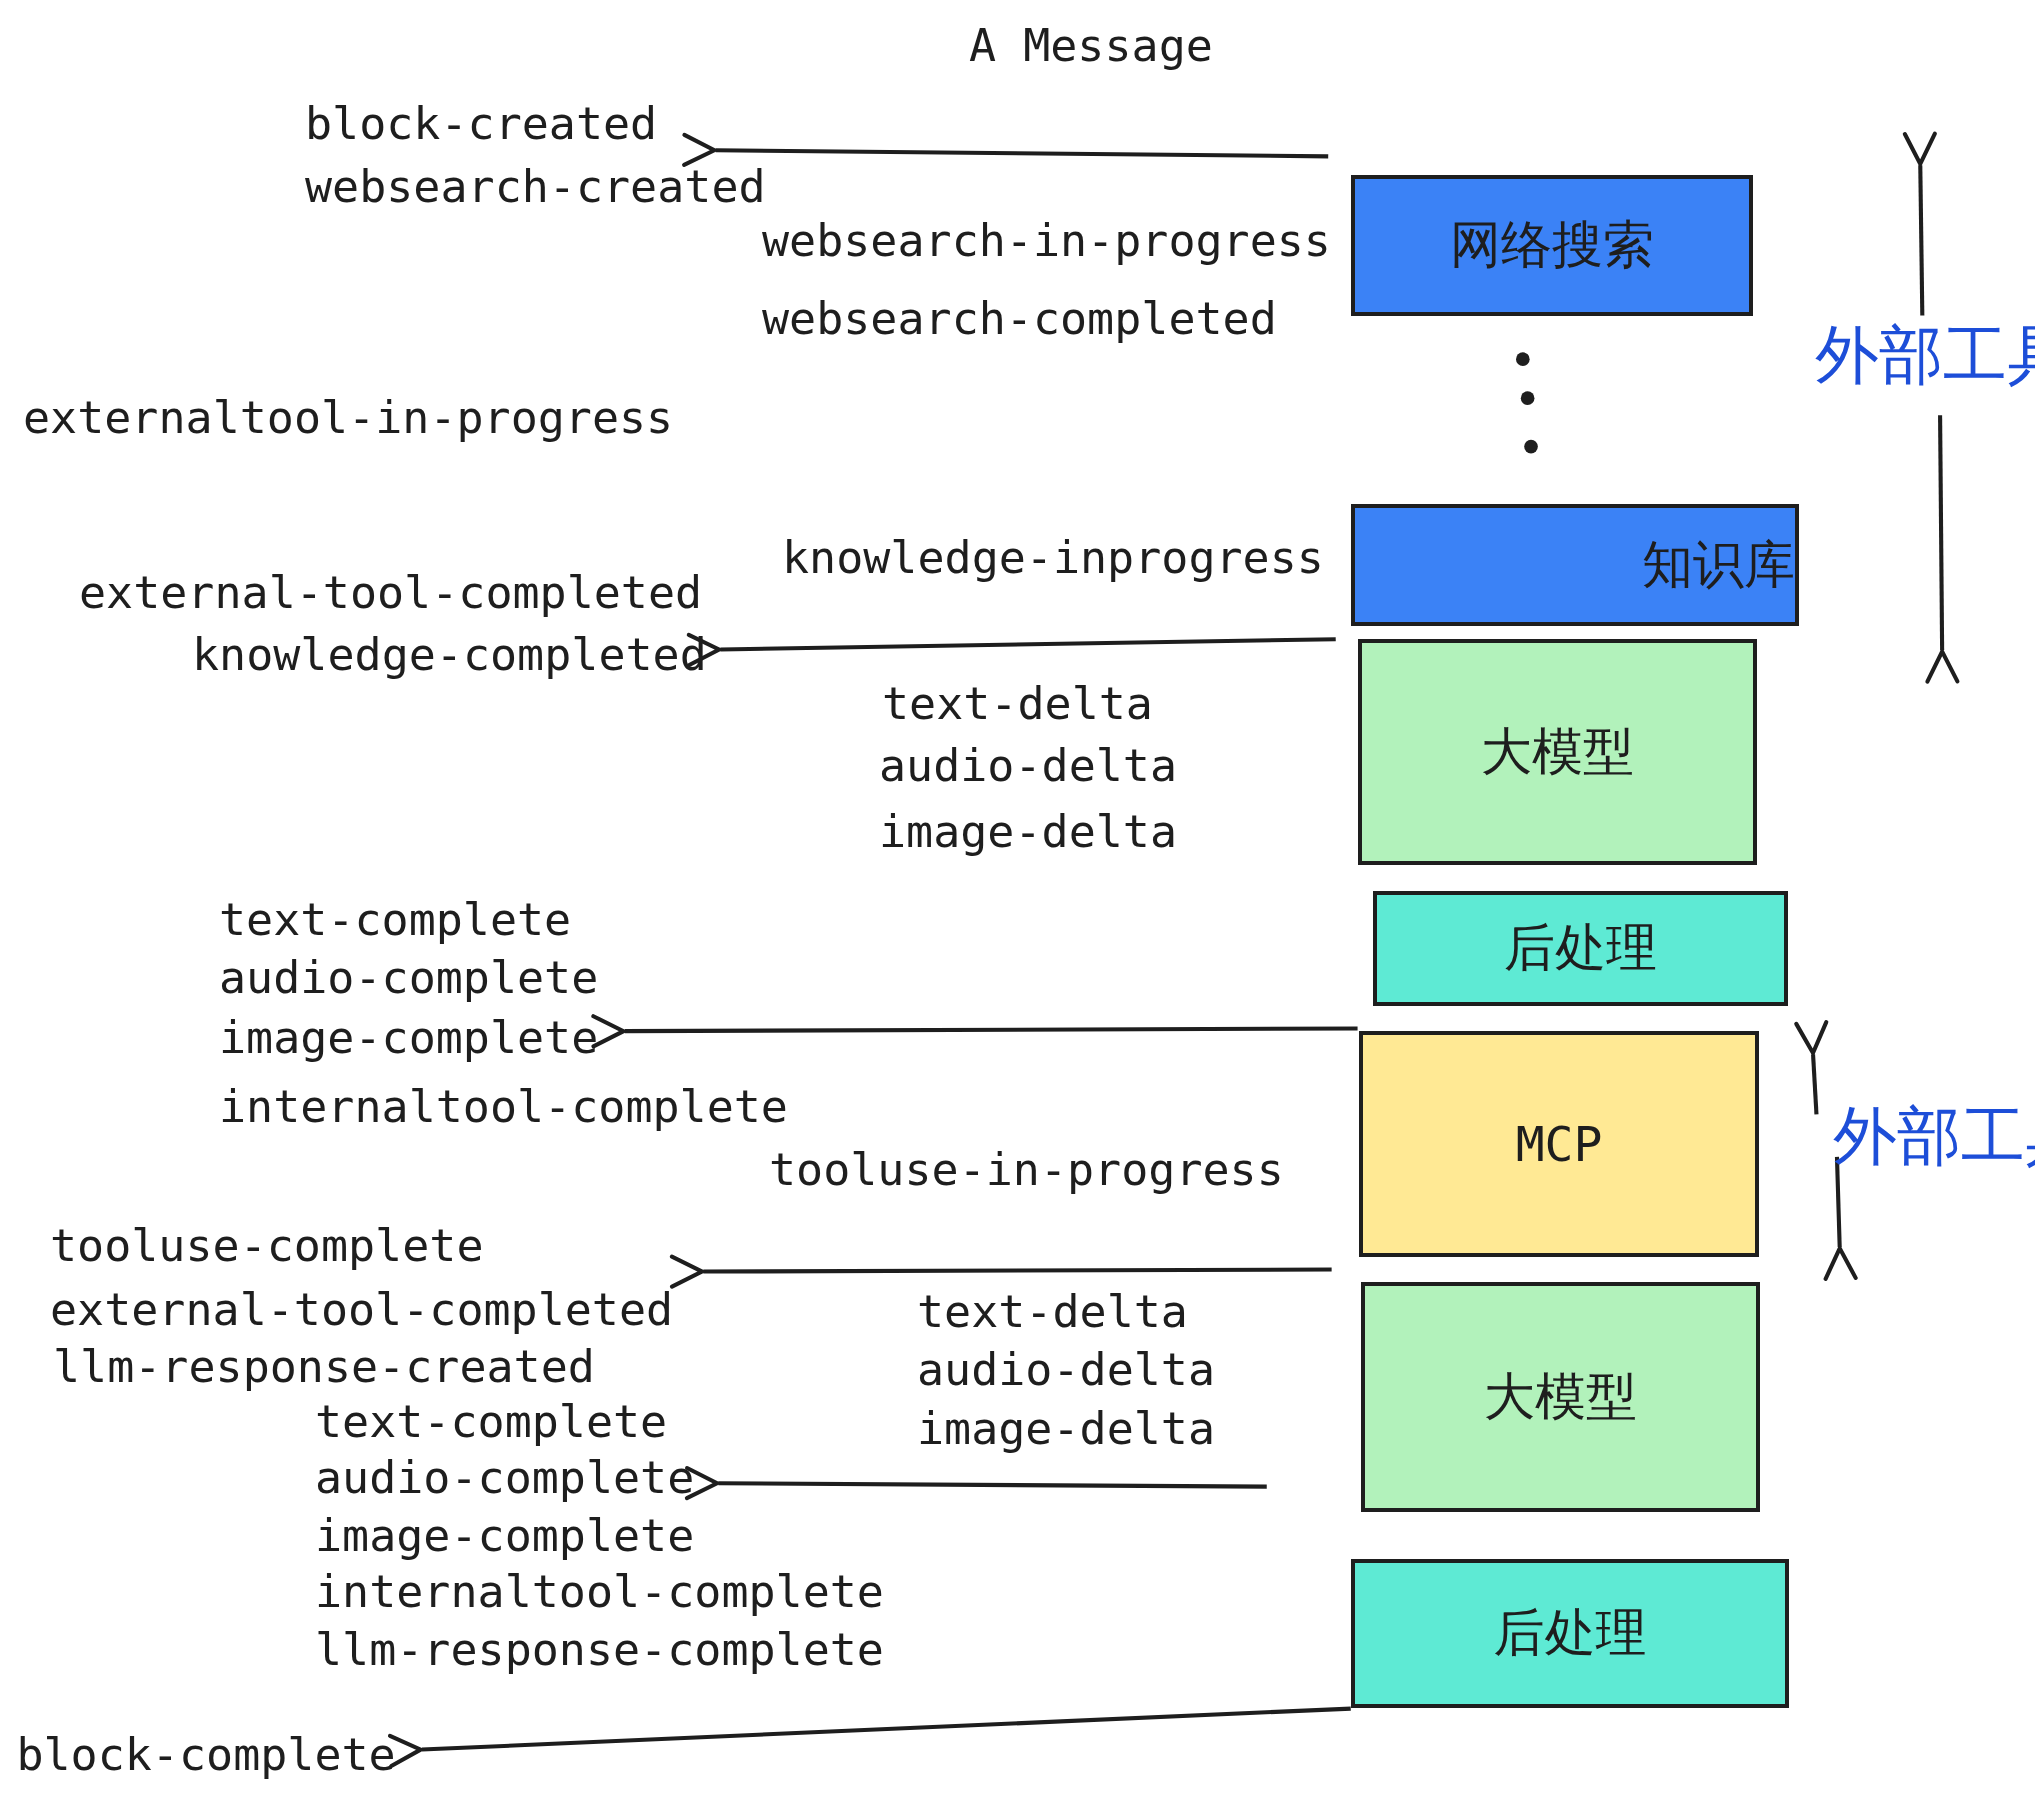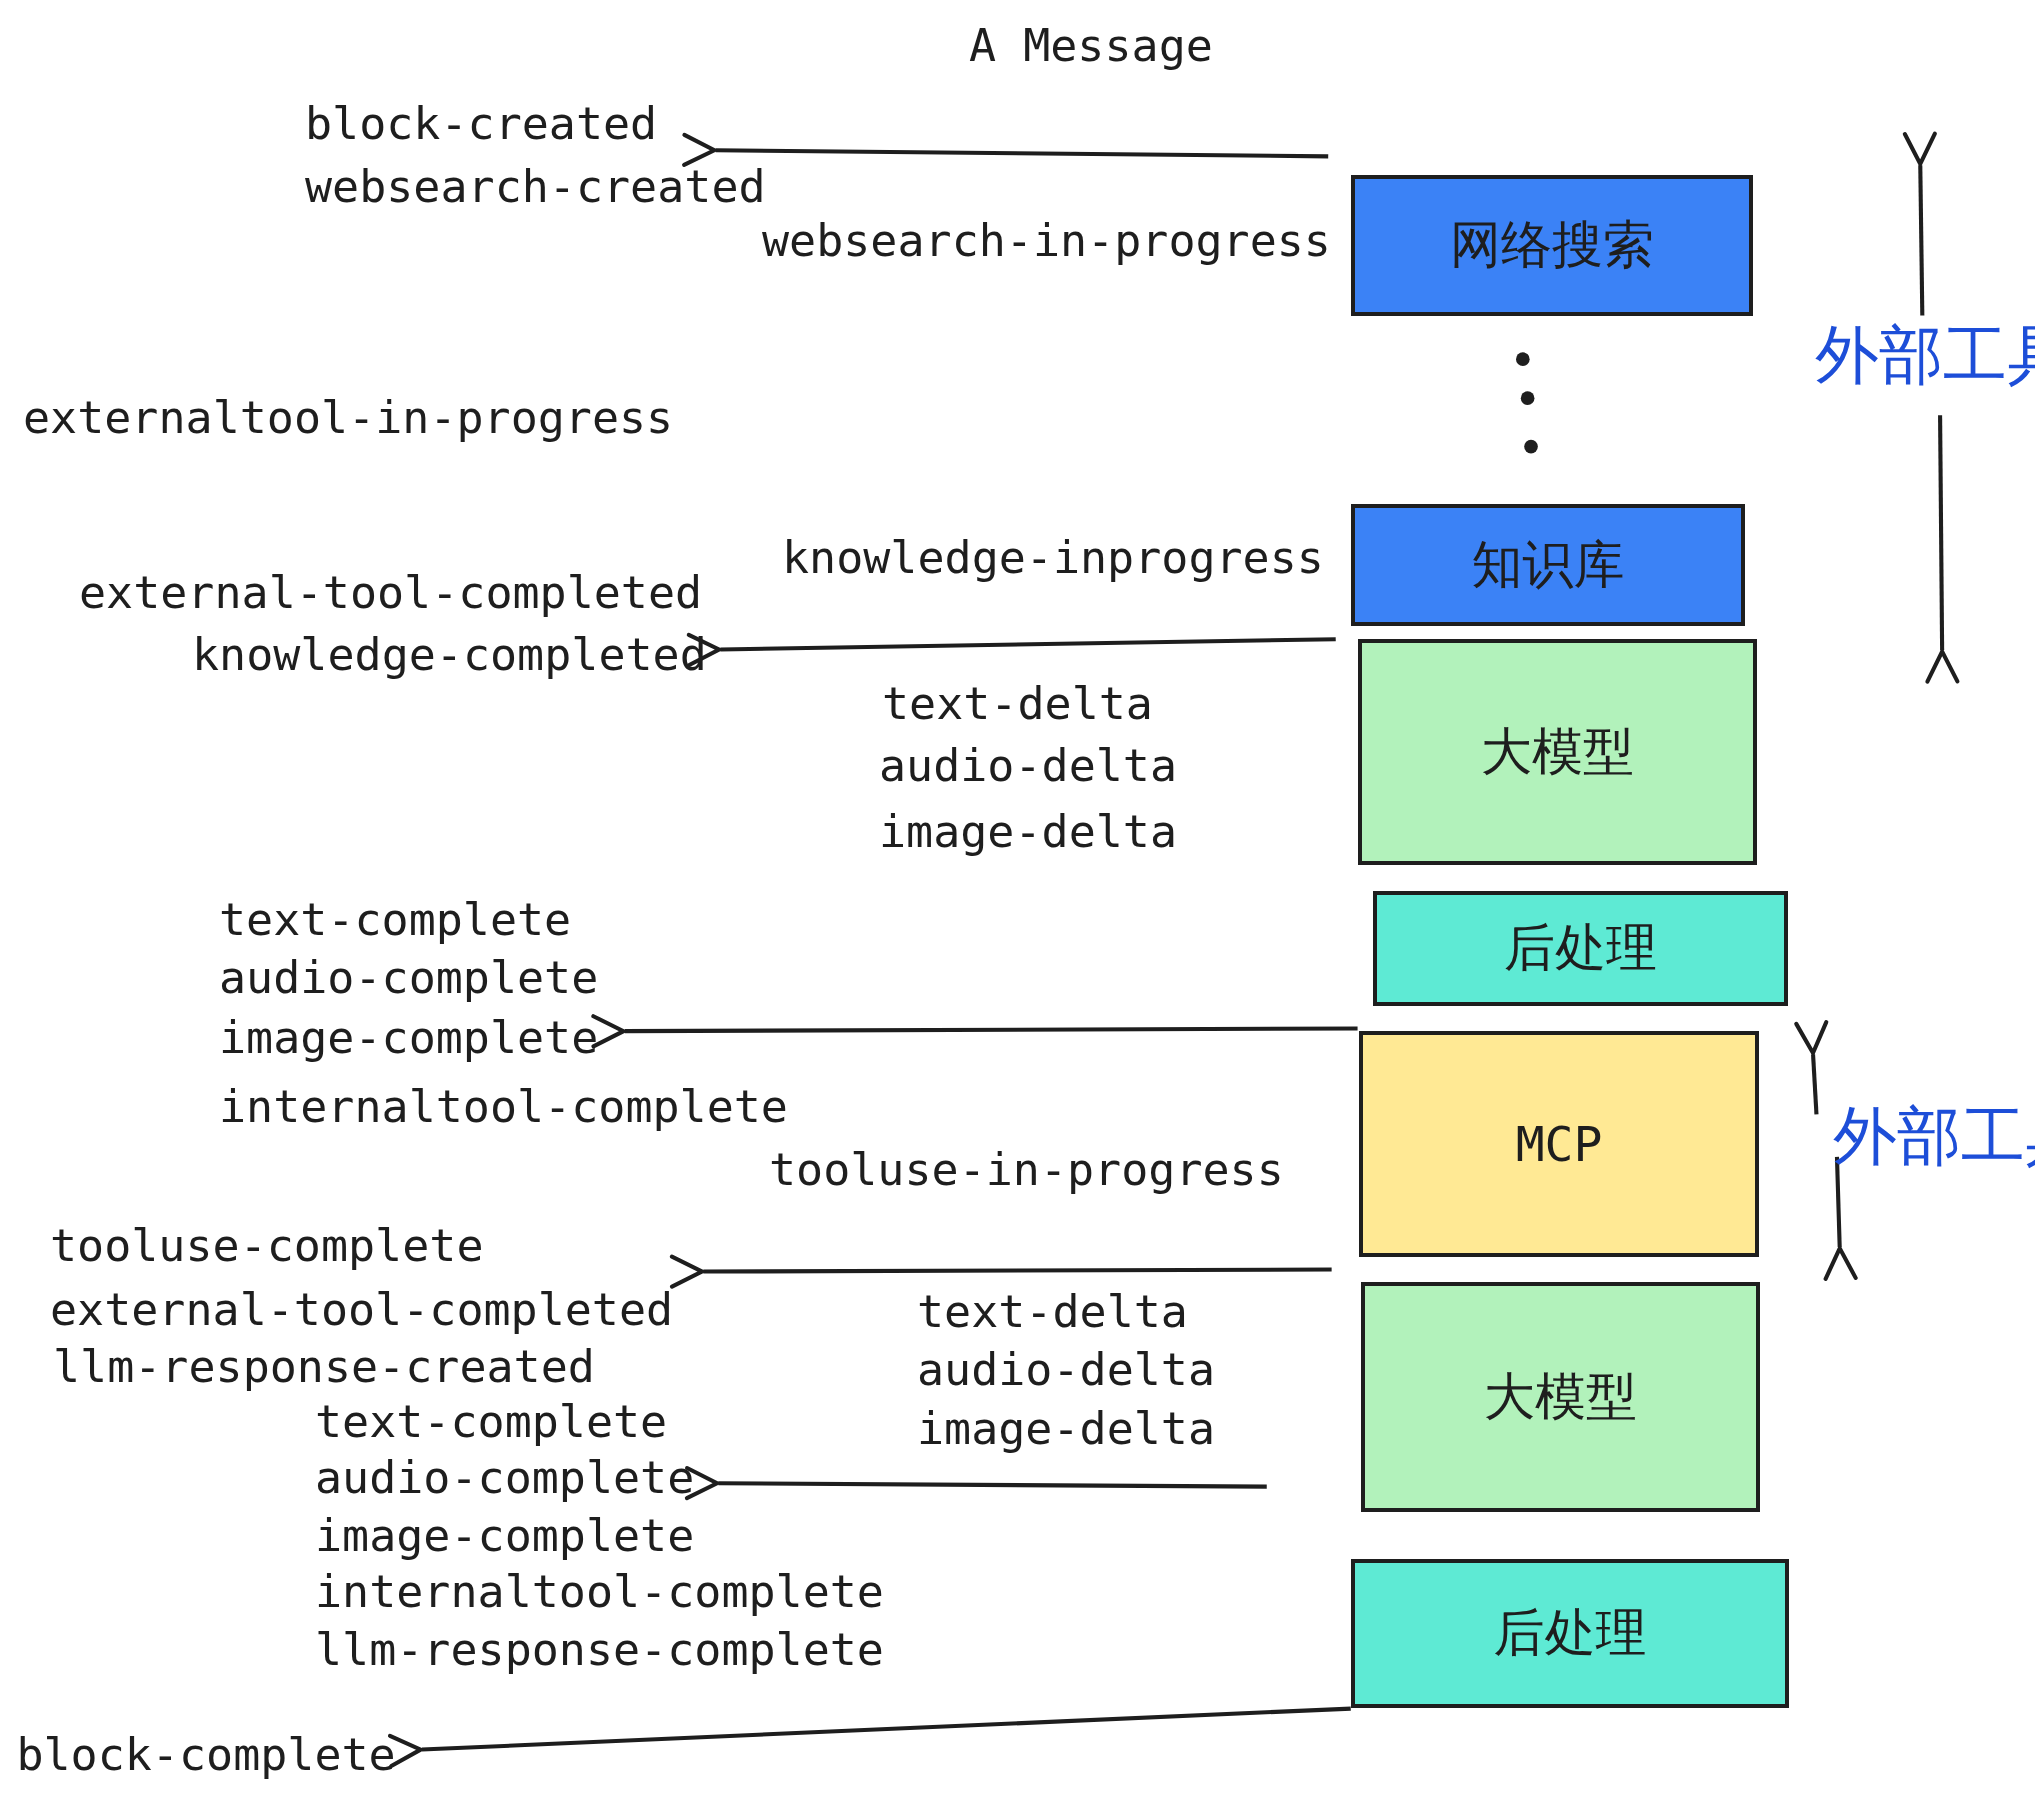--- a/index.html
+++ b/index.html
@@ -51,20 +51,21 @@
       <circle cx="2237" cy="583" r="10"></circle>
       <circle cx="2242" cy="654" r="10"></circle>
     </g>
   </svg>
 
   <div class="title" style="left:969px;top:45px;">A Message</div>
 
   <div class="ev" style="left:305px;top:123px;">block-created</div>
   <div class="ev" style="left:305px;top:186px;text-align:center;">websearch-created</div>
   <div class="ev" style="left:762px;top:240px;">websearch-in-progress</div>
+  <div class="ev" style="left:762px;top:318px;">websearch-completed</div>
   <div class="ev" style="left:782px;top:557px;">knowledge-inprogress</div>
   <div class="ev" style="left:23px;top:417px;">externaltool-in-progress</div>
   <div class="ev" style="left:79px;top:592px;">external-tool-completed</div>
   <div class="ev" style="left:192px;top:654px;">knowledge-completed</div>
   <div class="ev" style="left:882px;top:703px;">text-delta</div>
   <div class="ev" style="left:879px;top:765px;">audio-delta</div>
   <div class="ev" style="left:879px;top:831px;">image-delta</div>
   <div class="ev" style="left:219px;top:919px;">text-complete</div>
   <div class="ev" style="left:219px;top:977px;">audio-complete</div>
   <div class="ev" style="left:219px;top:1037px;">image-complete</div>
@@ -79,21 +80,21 @@
   <div class="ev" style="left:917px;top:1369px;">audio-delta</div>
   <div class="ev" style="left:917px;top:1428px;">image-delta</div>
   <div class="ev" style="left:315px;top:1535px;">image-complete</div>
   <div class="ev" style="left:315px;top:1591px;">internaltool-complete</div>
   <div class="ev" style="left:315px;top:1649px;">llm-response-complete</div>
   <div class="ev" style="left:16.4px;top:1754px;">block-complete</div>
 
   <div class="box pink" style="left:1351px;top:175px;width:402px;height:141px;">
     <span class="lbl">网络搜索</span>
   </div>
-  <div class="box pink" style="left:1351px;top:504px;width:394px;height:122px;">
+  <div class="box pink" style="left:1351px;top:504px;width:448px;height:122px;justify-content:flex-end;">
     <span class="lbl">知识库</span>
   </div>
   <div class="box green" style="left:1358px;top:639px;width:399px;height:226px;">
     <span class="lbl">大模型</span>
   </div>
   <div class="box white" style="left:1373px;top:891px;width:415px;height:115px;">
     <span class="lbl">后处理</span>
   </div>
   <div class="box yellow mcp" style="left:1359px;top:1031px;width:400px;height:226px;">
     <span class="lbl">MCP</span>

